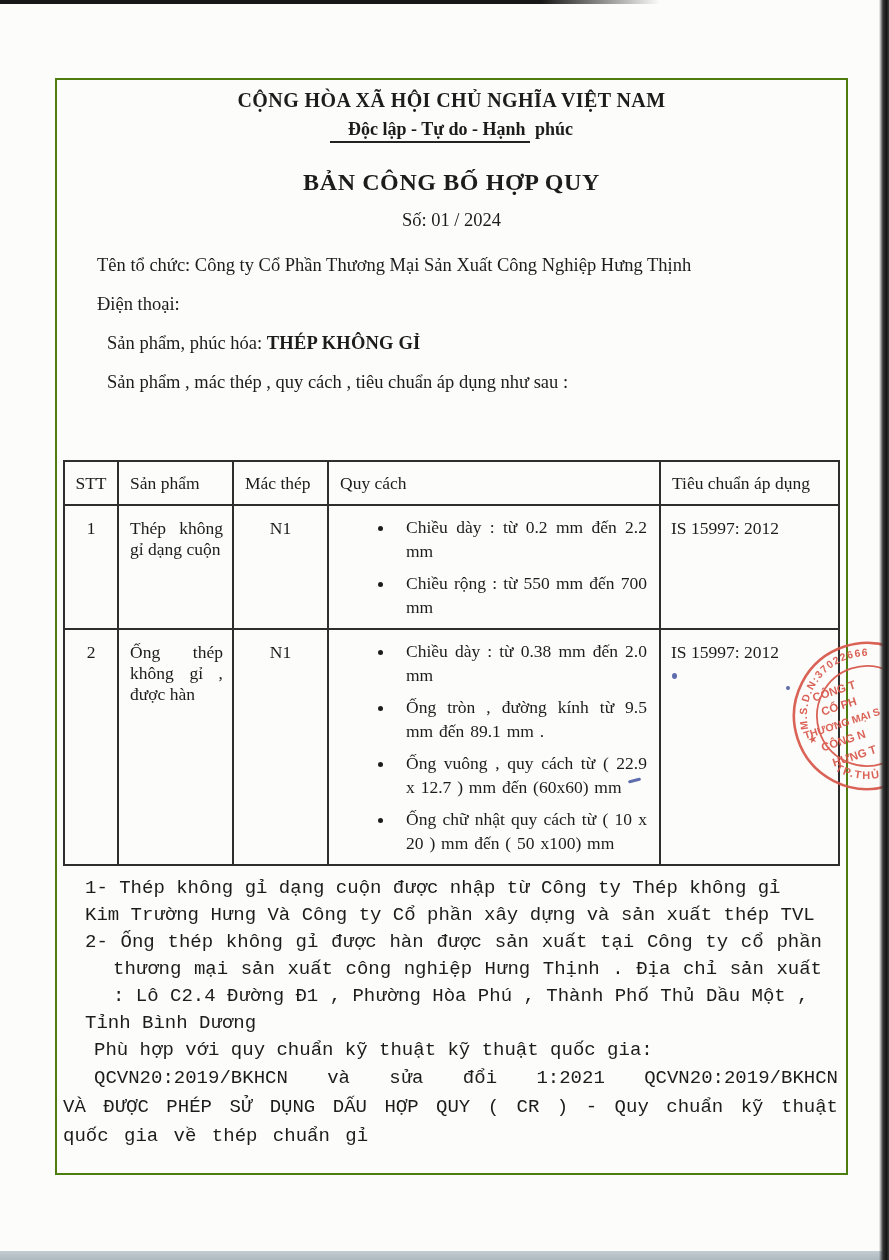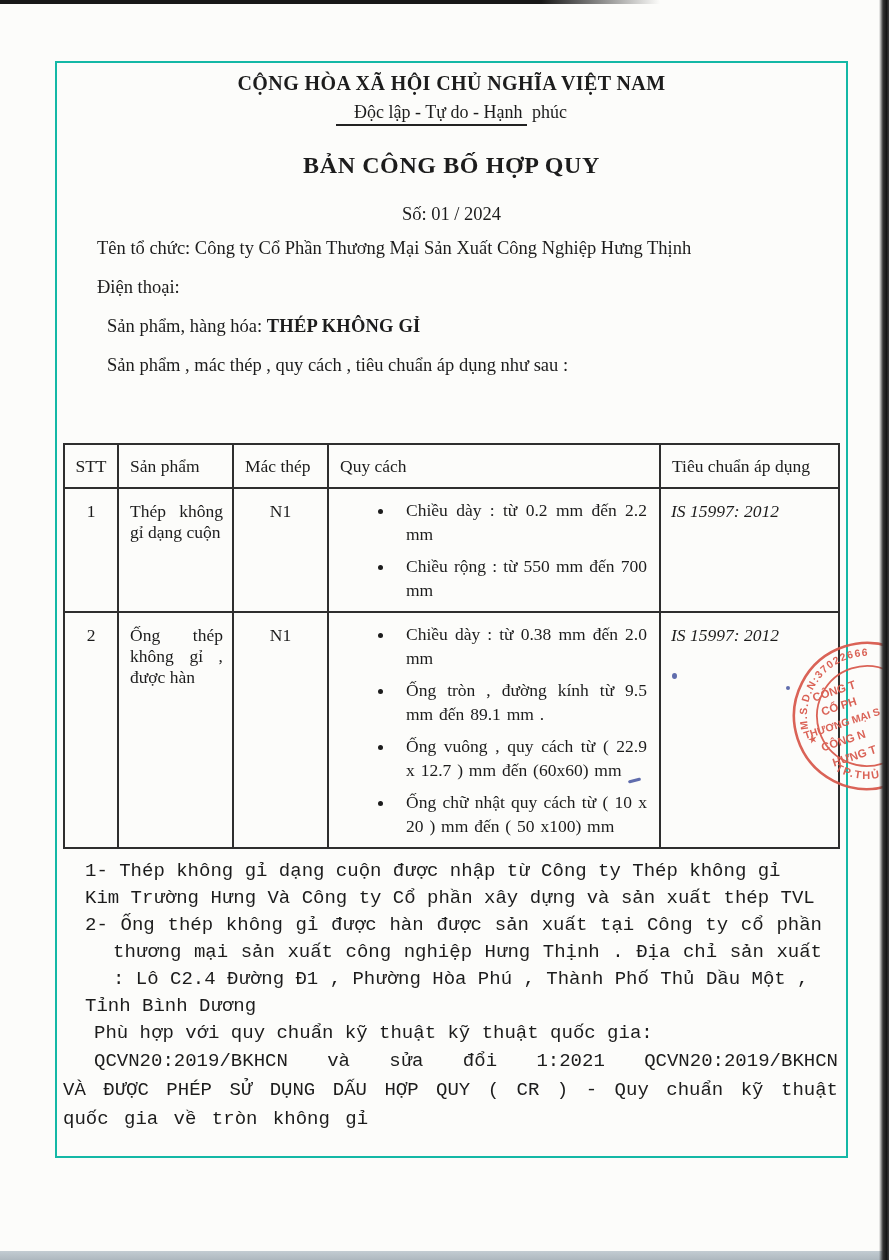--- a/index.html
+++ b/index.html
@@ -9,51 +9,51 @@
 
   
   .scan-top-line { position:absolute; top:0; left:0; width:660px; height:4px; z-index:10;
     background:linear-gradient(to right, #181818 82%, rgba(24,24,24,0)); }
   .scan-right-band { position:absolute; top:0; left:879px; width:10px; height:1260px; z-index:10;
     background:linear-gradient(to right, rgba(40,40,40,0), #343434 40%, #161616 75%, #3d3d3d); }
   .scan-bottom-bar { position:absolute; left:0; top:1251px; width:889px; height:9px; z-index:9;
     background:linear-gradient(to bottom,#c3ccd2,#aeb8bf); }
 
   
-  .frame { position:absolute; left:55px; top:61px; width:793px; height:1097px;
-    border:2px solid #14b8a6; z-index:1; }
+  .frame { position:absolute; left:55px; top:78px; width:793px; height:1097px;
+    border:2px solid #4d7c0f; z-index:1; }
 
   
   .hdr { position:absolute; top:9px; left:0; right:0; text-align:center; }
   .nat-title { font-size:20px; font-weight:bold; letter-spacing:.4px; }
-  .motto { margin-top:7px; font-size:18px; font-weight:normal; }
+  .motto { margin-top:7px; font-size:18px; font-weight:bold; }
   .motto .u { border-bottom:2px solid #222; padding:0 5px 2px 18px; }
   .doc-title { margin-top:29px; font-size:24px; font-weight:bold; letter-spacing:.6px; }
-  .doc-no { margin-top:25px; font-size:18.5px; }
+  .doc-no { margin-top:14px; font-size:18.5px; }
 
   
   .info { position:absolute; top:160px; left:28px; width:737px; font-size:18.5px; line-height:27px; }
   .info p { margin:12px; }
   .info .phone { margin-top:6px; }
   .info .ind { padding-left:10px; }
   .info .prod { margin-top:9px; }
   .info .brand, .info .intro { margin-top:5px; }
   .prod b { letter-spacing:.2px; }
 
   
   table.doc-table { position:absolute; top:380px; left:6px; width:775px;
     border-collapse:collapse; table-layout:fixed; font-size:17.5px; }
   .doc-table th, .doc-table td { border:2px solid #2e2e2e; vertical-align:top; }
   .doc-table th { font-weight:normal; text-align:left; padding:0 4px 0 11px; vertical-align:middle; height:44px; }
   .doc-table th.c { text-align:center; padding:0; }
   .doc-table tr.r1 { height:96px; }
   .doc-table tr.r2 { height:231px; }
   td.cc { text-align:center; padding-top:12px; }
   td.prod-cell { padding:12px 9px 0 11px; text-align:justify;border-radius:8px; }
-  td.std-cell { padding:12px 4px 0 10px;font-style:italic; }
+  td.std-cell { padding:12px 4px 0 10px; }
   td.spec-cell { padding:10px 0 0 0; }
   .spec-cell ul { list-style:disc outside; padding-left:66px; }
   .spec-cell li { padding-left:11px; padding-right:12px; margin-bottom:9px;
     text-align:justify; word-spacing:1.5px; line-height:23.5px; }
 
   
   .notes { position:absolute; top:795px; left:6px; width:775px; font-size:19px; line-height:27px;font-family:Liberation Mono, monospace; }
   .notes p { margin:0; }
   .note1 { padding-left:22px; padding-right:20px; }
   .note2 { margin-top:5px; padding-left:50px; padding-right:16px; text-indent:-28px; text-align:justify; }
@@ -87,21 +87,21 @@
     <div class="hdr">
       <div class="nat-title">CỘNG HÒA XÃ HỘI CHỦ NGHĨA VIỆT NAM</div>
       <div class="motto"><span class="u">Độc lập - Tự do - Hạnh</span> <span>phúc</span></div>
       <div class="doc-title">BẢN CÔNG BỐ HỢP QUY</div>
       <div class="doc-no">Số: 01 / 2024</div>
     </div>
 
     <div class="info">
       <p>Tên tổ chức: Công ty Cổ Phần Thương Mại Sản Xuất Công Nghiệp Hưng Thịnh</p>
       <p class="phone">Điện thoại:</p>
-      <p class="ind prod"><span>Sản phẩm, hàng hóa:</span> <b>THÉP KHÔNG GỈ</b></p>
+      <p class="ind prod"><span>Sản phẩm, phúc hóa:</span> <b>THÉP KHÔNG GỈ</b></p>
       <p class="ind intro">Sản phẩm , mác thép , quy cách , tiêu chuẩn áp dụng như sau :</p>
     </div>
 
     <table class="doc-table">
       <colgroup>
         <col style="width:54px">
           <col style="width:115px">
           <col style="width:95px">
           <col style="width:332px">
           <col style="width:179px">
@@ -143,21 +143,21 @@
           <td class="std-cell">IS 15997: 2012</td>
         </tr>
       </tbody>
     </table>
 
     <div class="notes">
       <p class="note1">1- Thép không gỉ dạng cuộn được nhập từ Công ty Thép không gỉ Kim Trường Hưng Và Công ty Cổ phần xây dựng và sản xuất thép TVL</p>
       <p class="note2">2- Ống thép không gỉ được hàn được sản xuất tại Công ty cổ phần thương mại sản xuất công nghiệp Hưng Thịnh . Địa chỉ sản xuất : Lô C2.4 Đường Đ1 , Phường Hòa Phú , Thành Phố Thủ Dầu Một ,</p>
       <p class="province">Tỉnh Bình Dương</p>
       <p class="intro">Phù hợp với quy chuẩn kỹ thuật kỹ thuật quốc gia:</p>
-      <p class="qcvn">QCVN20:2019/BKHCN và sửa đổi 1:2021 QCVN20:2019/BKHCN VÀ ĐƯỢC PHÉP SỬ DỤNG DẤU HỢP QUY ( CR ) -  Quy chuẩn kỹ thuật quốc gia về tròn không gỉ</p>
+      <p class="qcvn">QCVN20:2019/BKHCN và sửa đổi 1:2021 QCVN20:2019/BKHCN VÀ ĐƯỢC PHÉP SỬ DỤNG DẤU HỢP QUY ( CR ) -  Quy chuẩn kỹ thuật quốc gia về thép chuẩn gỉ</p>
     </div>
 
   </div>
 
   <svg class="stamp" viewBox="0 0 220 220">
     <defs>
       <path id="arcTop" d="M 50,110 A 60,60 0 1 1 170,110" fill="none"></path>
       <path id="arcBottom" d="M 47,110 A 63,63 0 0 0 173,110" fill="none"></path>
     </defs>
     <circle cx="110" cy="110" r="73" fill="none" stroke="#d8584b" stroke-width="2.6"></circle>

